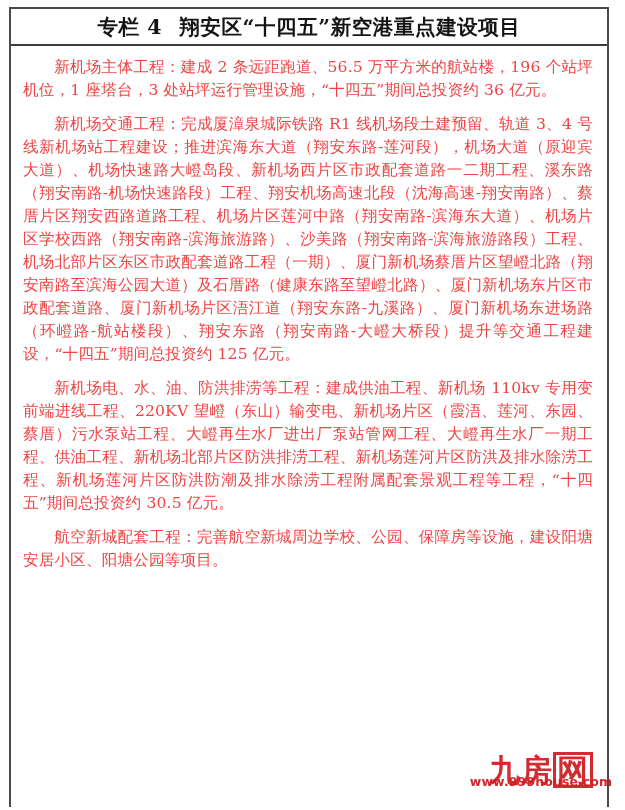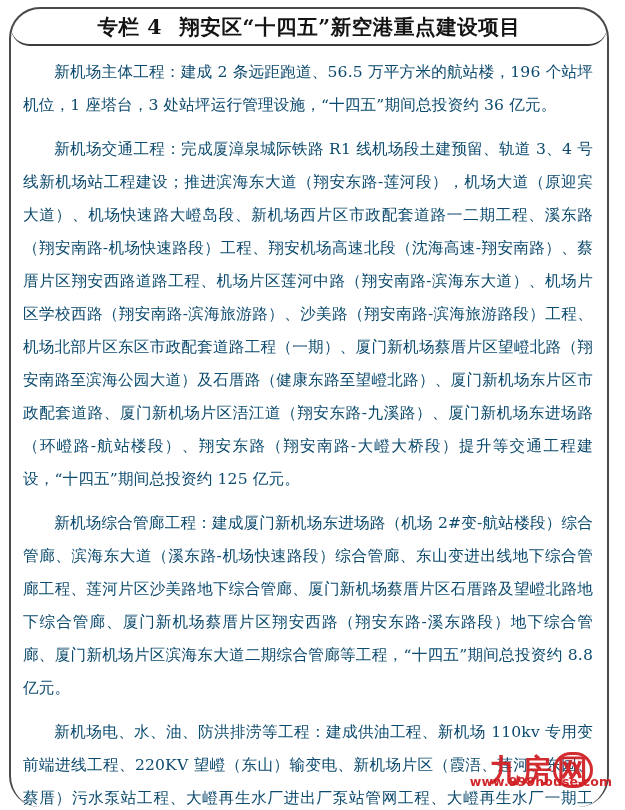--- a/index.html
+++ b/index.html
@@ -1,15 +1,15 @@
 <!DOCTYPE html>
 <html><head>
 <meta charset="utf-8">
 <style>
-  * { box-sizing: border-box; margin: 0; padding: 0; border-radius: 31px; }
+  * { box-sizing: border-box; margin: 0; padding: 0; }
 
   html, body {
     width: 625px;
     height: 810px;
     background: #ffffff;
   }
 
   body {
     font-family: "DejaVu Serif", "Liberation Serif", serif;
     color: #1b1b1b;
@@ -55,25 +55,25 @@
   }
 
   .title-text .gap { display: inline-block; width: 17px; }
 
   .body-cell {
     padding: 10px 14px 0 12px;
   }
 
   .para {
     font-size: 15.6px;
-    line-height: 33px;
+    line-height: 23px;
     text-align: justify;
     text-justify: inter-ideograph;
     text-indent: 2em;
-    color: #0c4a6e;
+    color: #ef4444;
     margin-bottom: 11px;
     letter-spacing: 0.15px;
     word-break: break-all;
   }
 
   .para.tight { margin-bottom: 8px; }
 
   
   .watermark {
     position: absolute;
@@ -136,21 +136,20 @@
         <span>专栏 4</span><span class="gap"></span><span>翔安区“十四五”新空港重点建设项目</span>
       </div>
     </div>
 
     <div class="body-cell">
 
       <p class="para">新机场主体工程：建成 2 条远距跑道、56.5 万平方米的航站楼，196 个站坪机位，1 座塔台，3 处站坪运行管理设施，“十四五”期间总投资约 36 亿元。</p>
 
       <p class="para">新机场交通工程：完成厦漳泉城际铁路 R1 线机场段土建预留、轨道 3、4 号线新机场站工程建设；推进滨海东大道（翔安东路-莲河段），机场大道（原迎宾大道）、机场快速路大嶝岛段、新机场西片区市政配套道路一二期工程、溪东路（翔安南路-机场快速路段）工程、翔安机场高速北段（沈海高速-翔安南路）、蔡厝片区翔安西路道路工程、机场片区莲河中路（翔安南路-滨海东大道）、机场片区学校西路（翔安南路-滨海旅游路）、沙美路（翔安南路-滨海旅游路段）工程、机场北部片区东区市政配套道路工程（一期）、厦门新机场蔡厝片区望嶝北路（翔安南路至滨海公园大道）及石厝路（健康东路至望嶝北路）、厦门新机场东片区市政配套道路、厦门新机场片区浯江道（翔安东路-九溪路）、厦门新机场东进场路（环嶝路-航站楼段）、翔安东路（翔安南路-大嶝大桥段）提升等交通工程建设，“十四五”期间总投资约 125 亿元。</p>
 
-      <p class="para">新机场综合管廊工程：建成厦门新机场东进场路（机场 2#变-航站楼段）综合管廊、滨海东大道（溪东路-机场快速路段）综合管廊、东山变进出线地下综合管廊工程、莲河片区沙美路地下综合管廊、厦门新机场蔡厝片区石厝路及望嶝北路地下综合管廊、厦门新机场蔡厝片区翔安西路（翔安东路-溪东路段）地下综合管廊、厦门新机场片区滨海东大道二期综合管廊等工程，“十四五”期间总投资约 8.8 亿元。</p>
 
       <p class="para">新机场电、水、油、防洪排涝等工程：建成供油工程、新机场 110kv 专用变前端进线工程、220KV 望嶝（东山）输变电、新机场片区（霞浯、莲河、东园、蔡厝）污水泵站工程、大嶝再生水厂进出厂泵站管网工程、大嶝再生水厂一期工程、供油工程、新机场北部片区防洪排涝工程、新机场莲河片区防洪及排水除涝工程、新机场莲河片区防洪防潮及排水除涝工程附属配套景观工程等工程，“十四五”期间总投资约 30.5 亿元。</p>
 
       <p class="para tight">航空新城配套工程：完善航空新城周边学校、公园、保障房等设施，建设阳塘安居小区、阳塘公园等项目。</p>
 
     </div>
   </div>
 
   <div class="watermark">
     <div class="wm-logo">

